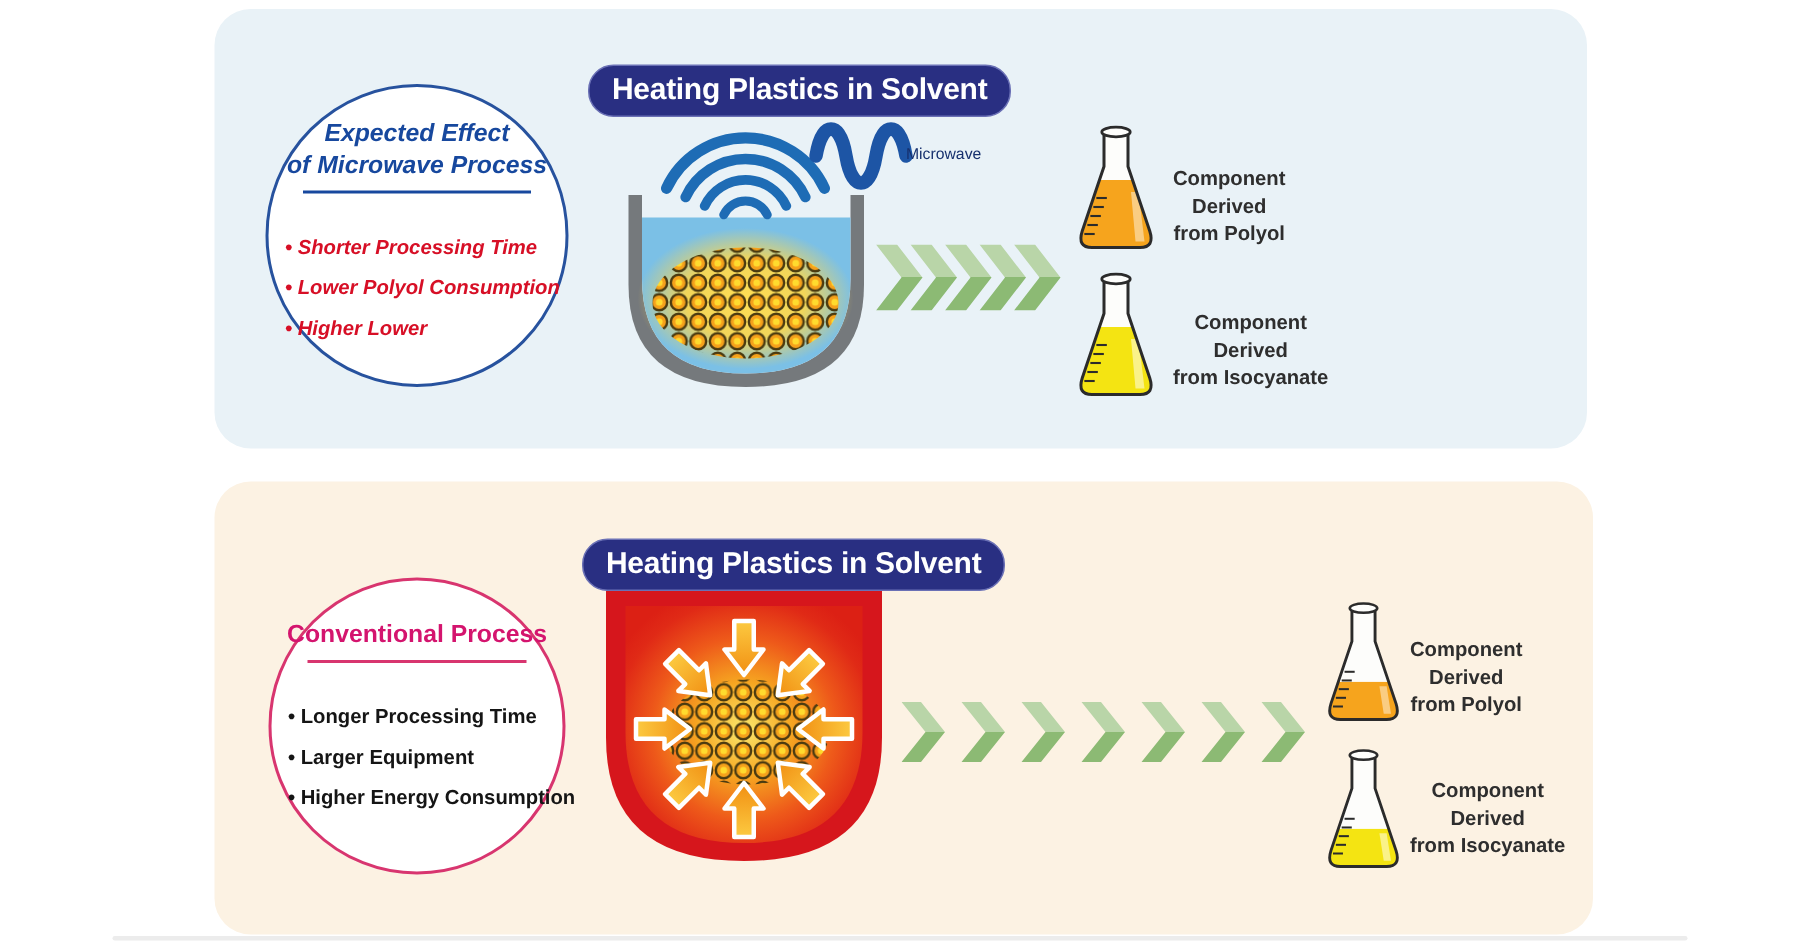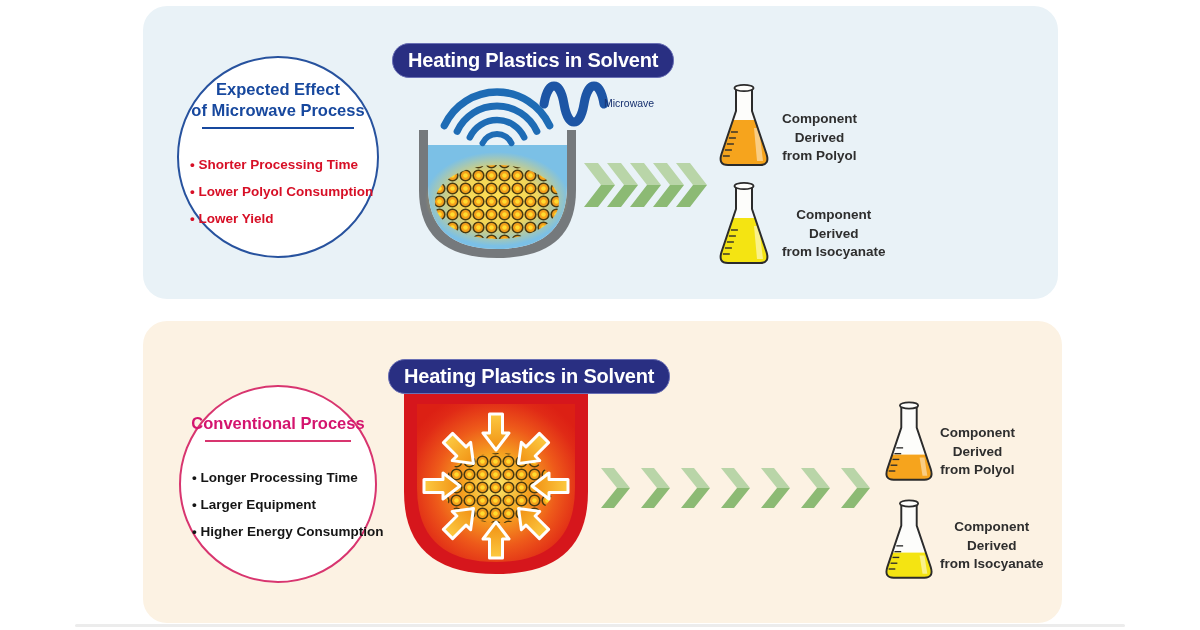--- a/index.html
+++ b/index.html
@@ -38,30 +38,30 @@
   .lbl-b1{left:940px;top:424px;}
   .lbl-b2{left:940px;top:518px;}
 </style>
 </head>
 <body>
 
 <div class="canvas">
 
   <div class="panel panel-top">
 
-    <div class="circle circle-mw" style="left:34px;top:50px;">
+    <div class="circle circle-mw" style="left:34px;top:50px;font-style:italic;">
       <div class="title">
         <div>Expected Effect</div>
         <div>of Microwave Process</div>
       </div>
       <hr class="underline underline-mw">
       <ul class="bullets">
         <li>Shorter Processing Time</li>
         <li>Lower Polyol Consumption</li>
-        <li>Lower Yield</li>
+        <li>Higher Lower</li>
       </ul>
     </div>
   </div>
 
   <div class="badge badge-top">Heating Plastics in Solvent</div>
 
   <svg class="abs" style="left:394px;top:78px;" width="290" height="190" viewBox="0 0 290 190">
     <defs>
       <radialGradient id="glow1">
         <stop offset="0%" stop-color="#FFDE54"></stop>

